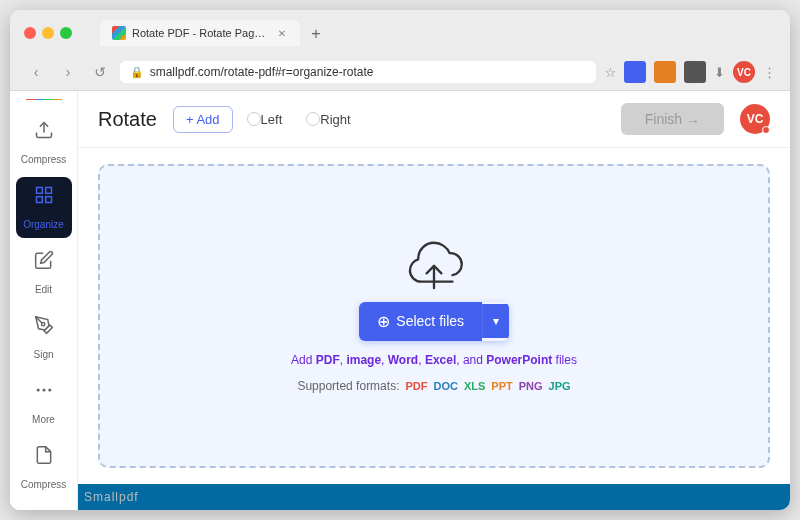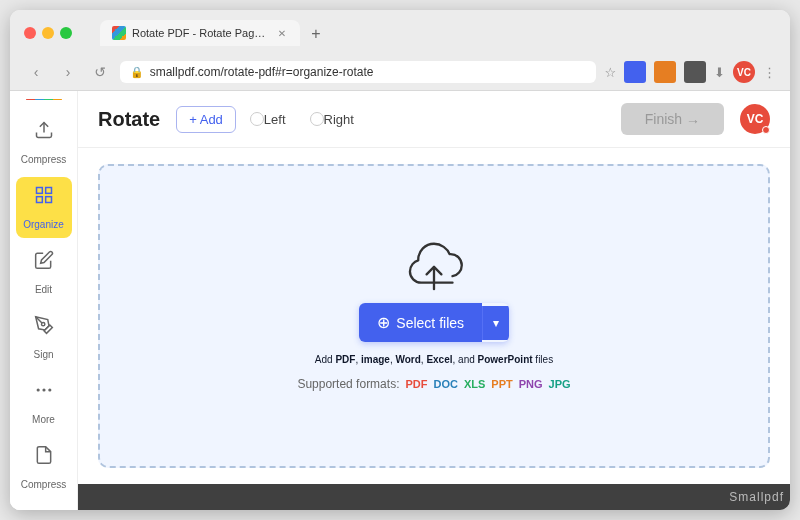--- a/index.html
+++ b/index.html
@@ -209,21 +209,21 @@
       align-items: center;
       justify-content: center;
       width: 56px;
       padding: 8px 4px;
       border-radius: 8px;
       cursor: pointer;
       gap: 9px;
     }
 
     .sidebar-item.active {
-      background: #fde047;
+      background: #0f172a;
       color: #4361ee;
     }
 
     .sidebar-item .icon {
       font-size: 18px;
       color: #666;
     }
 
     .sidebar-item.active .icon {
       color: #4361ee;
@@ -253,21 +253,21 @@
     .page-header {
       display: flex;
       align-items: center;
       padding: 12px 20px;
       border-bottom: 1px solid #eee;
       gap: 16px;
     }
 
     .page-title {
       font-size: 20px;
-      font-weight: 700;
+      font-weight: 400;
       color: #222;
       flex: 0 0 auto;
     }
 
     .toolbar {
       display: flex;
       align-items: center;
       gap: 4px;
       flex: 1;
     }
@@ -379,22 +379,22 @@
     .select-files-dropdown {
       padding: 10px 10px;
       background: #4361ee;
       border-left: 1px solid #5570f5;
       color: white;
       cursor: pointer;
       font-size: 12px;
     }
 
     .add-text {
-      font-size: 10px;
-      color: #0f172a;
+      font-size: 12px;
+      color: #6d28d9;
     }
 
     .add-text strong {
       font-weight: 600;
     }
 
     .formats-row {
       display: flex;
       align-items: center;
       gap: 6px;
@@ -408,26 +408,26 @@
     }
     .format-pdf { color: #e74c3c; }
     .format-doc { color: #2980b9; }
     .format-xls { color: #27ae60; }
     .format-ppt { color: #e67e22; }
     .format-png { color: #8e44ad; }
     .format-jpg { color: #16a085; }
 
     
     .footer-watermark {
-      text-align: right;
+      text-align: left;
       padding: 6px;
       font-size: 12px;
       color: #bbb;
       letter-spacing: 1px;
-      background: #404040;
+      background: #0369a1;
     }
 
     
     .user-avatar {
       width: 30px;
       height: 30px;
       border-radius: 50%;
       background: #e74c3c;
       color: white;
       display: flex;

